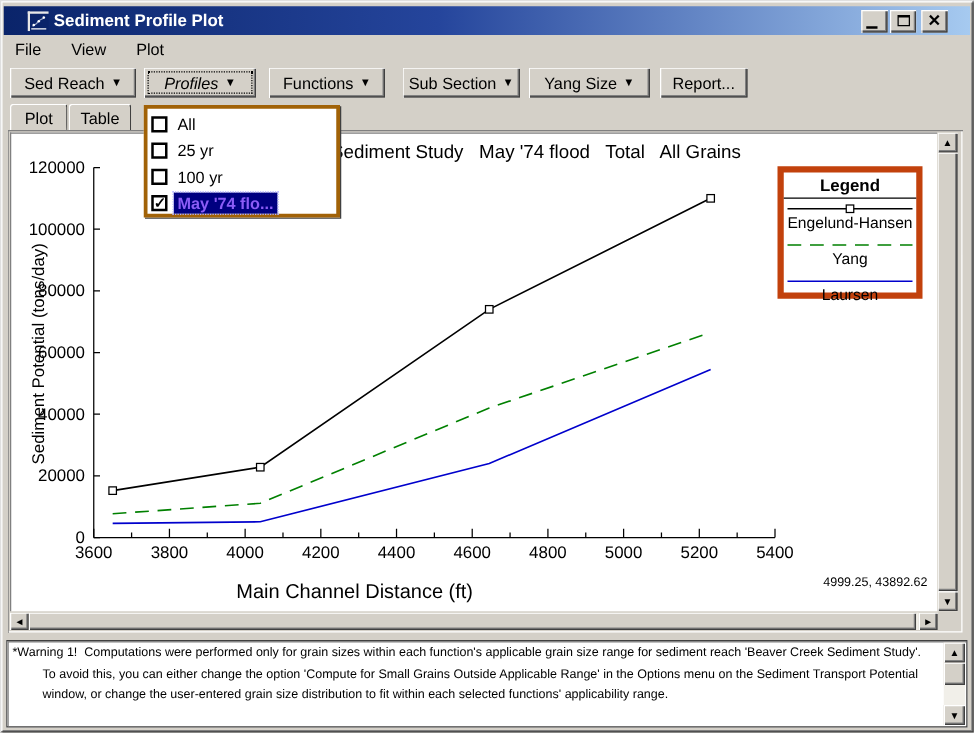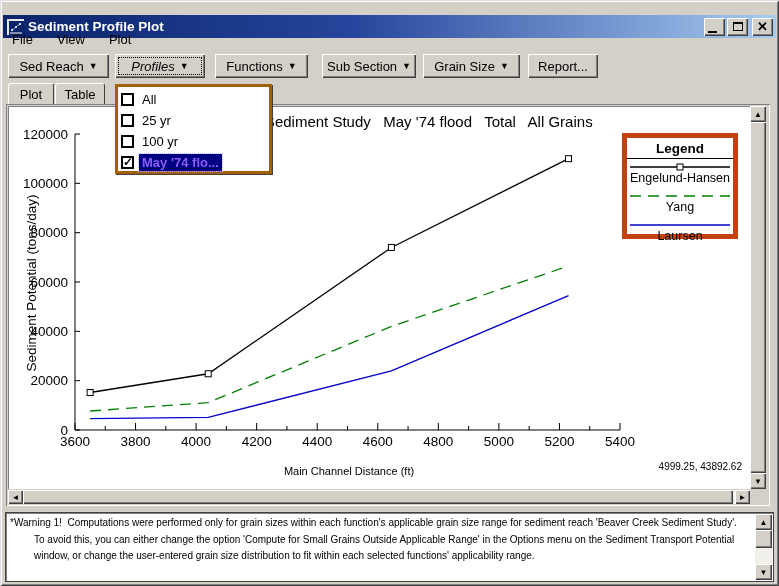--- a/index.html
+++ b/index.html
@@ -5,23 +5,23 @@
   html,body{margin:0;padding:0;background:#808080;}
   *{box-sizing:border-box;}
   .window{
     position:relative;width:779px;height:586px;background:#d4d0c8;
     font-family:"Liberation Sans",sans-serif;overflow:hidden;
     box-shadow:inset 1px 1px 0 #dfdfdf, inset -1px -1px 0 #404040,
                inset 2px 2px 0 #fff, inset -2px -2px 0 #808080;
   }
   
   .titlebar{
-    position:absolute;left:3px;top:15px;width:773px;height:23px;
+    position:absolute;left:3px;top:5px;width:773px;height:23px;
     background:linear-gradient(to right,#0a246a 0%,#25459c 45%,#a6caf0 100%);
-    display:flex;align-items:center;padding:0 3px;
+    display:flex;align-items:center;padding:0 18px;
   }
   .titlebar .app-icon{width:17px;height:16px;margin:0 4px 0 1px;flex:0 0 auto;}
   .titlebar .title{color:#fff;font-weight:bold;font-size:13.5px;white-space:pre;flex:1;}
   .winbtn{
     width:21px;height:18px;margin-left:2px;background:#d4d0c8;
     display:flex;align-items:center;justify-content:center;
     box-shadow:inset 1px 1px 0 #fff, inset -1px -1px 0 #404040, inset -2px -2px 0 #808080;
     font-size:12px;font-weight:bold;color:#000;position:relative;
   }
   .glyph-min{position:absolute;left:4px;bottom:3px;width:9px;height:2px;background:#000;}
@@ -51,21 +51,21 @@
   
   .plot-panel{
     position:absolute;left:6px;top:104px;width:764px;height:402px;background:#d4d0c8;
     box-shadow:inset 1px 1px 0 #808080, inset -1px -1px 0 #fff;
   }
   .chart-area{
     position:absolute;left:2px;top:2px;width:742px;height:383px;background:#fff;
     border-top:1px solid #808080;border-left:1px solid #808080;overflow:hidden;
   }
   .chart-title{position:absolute;left:160px;top:6px;font-size:15px;color:#000;white-space:pre;}
-  .xlabel{position:absolute;left:180px;top:358px;width:320px;text-align:center;font-size:11px;}
+  .xlabel{position:absolute;left:180px;top:358px;width:320px;text-align:left;font-size:16px;}
   .ylabel{position:absolute;left:22px;top:176px;transform:translate(-50%,-50%) rotate(-90deg);white-space:nowrap;font-size:13.5px;}
   .coords{position:absolute;right:8px;top:354px;font-size:10px;}
   
   .legend{
     position:absolute;left:613px;top:26px;width:116px;height:106px;background:#fff;
     border:5px solid #c2410c;
   }
   .legend-title{font-size:13.5px;font-weight:bold;text-align:center;padding:3px 0 2px;border-bottom:1px solid #000;}
   .legend-entry{height:26px;position:relative;}
   .legend-entry svg{display:block;margin:3px auto 0;}
@@ -151,21 +151,21 @@
     </div>
     <div class="tbtn" style="left:215px;width:93px;">
       <span>Functions</span>
       <span class="arrow">▼</span>
     </div>
     <div class="tbtn" style="left:322px;width:94px;">
       <span>Sub Section</span>
       <span class="arrow">▼</span>
     </div>
     <div class="tbtn" style="left:423px;width:97px;">
-      <span>Grain Size</span>
+      <span>Yang Size</span>
       <span class="arrow">▼</span>
     </div>
     <div class="tbtn" style="left:528px;width:70px;">
       <span>Report...</span>
     </div>
   </div>
 
   <div class="tabrow">
     <div class="tab active" style="left:2px;width:46px;">Plot</div>
     <div class="tab" style="left:49px;width:50px;">Table</div>

